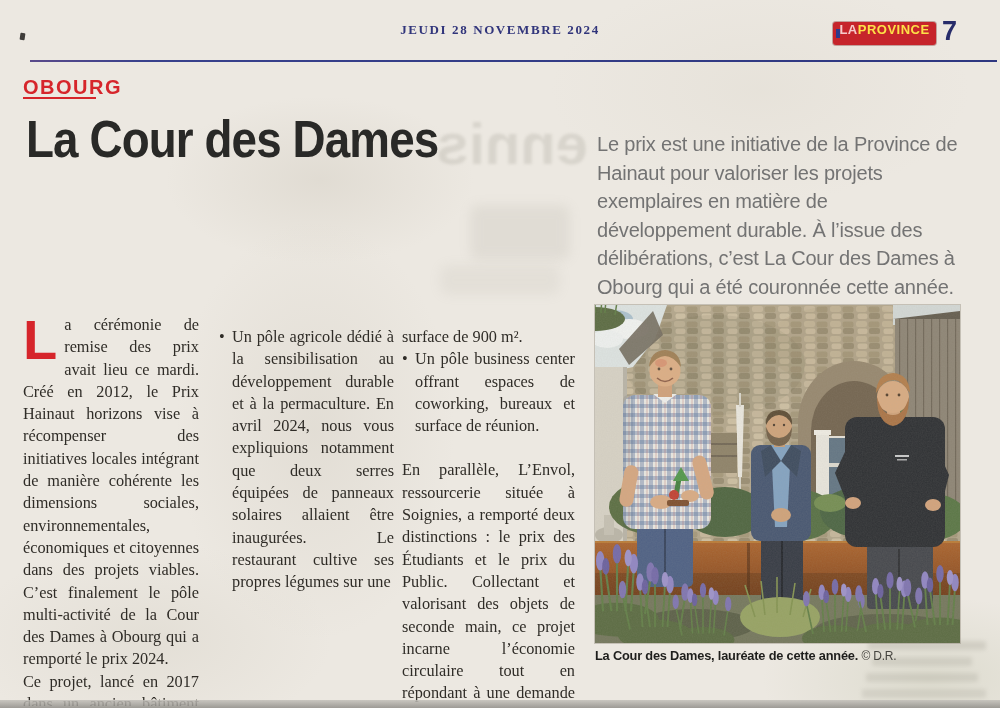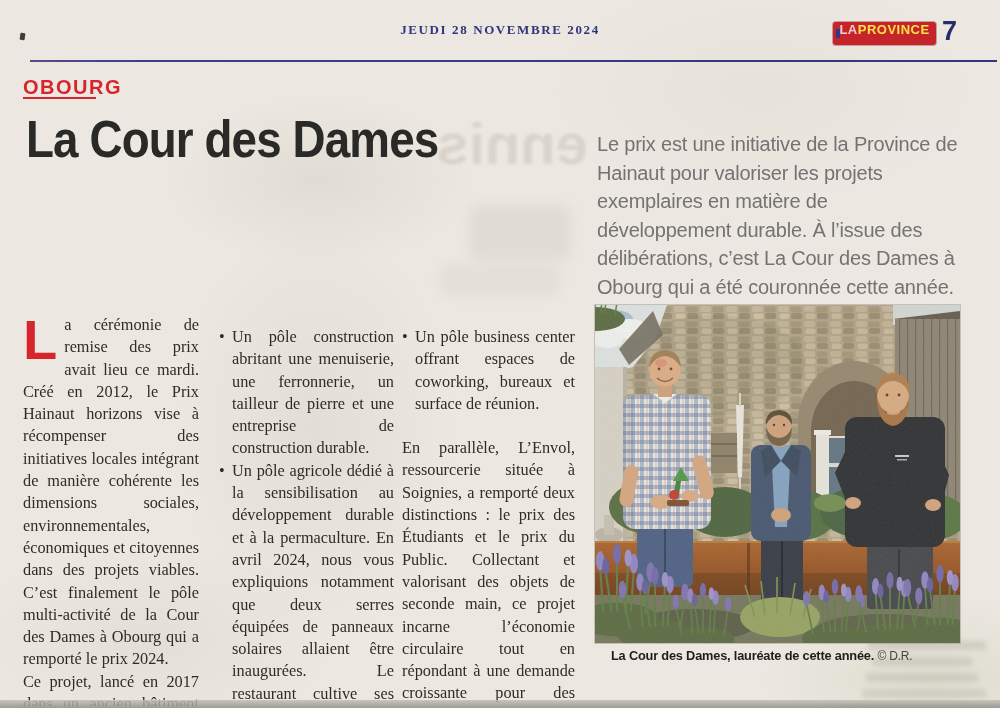--- a/index.html
+++ b/index.html
@@ -94,21 +94,21 @@
   .bullet::before{content:"\2022";position:absolute;left:0;top:0;color:#2f2c27;}
   .gap-above{margin-top:22px !important;}
   
   .photo-fig{
     position:absolute;left:595px;top:305px;width:365px;height:338px;
     outline:1px solid rgba(125,118,104,.35);
   }
   .photo-fig svg{display:block;width:100%;height:100%;}
   .caption{
     position:absolute;left:595px;top:648px;width:365px;
-    font-family:"Liberation Sans",sans-serif;font-size:12.8px;letter-spacing:-.2px;color:#1e1e1c;margin-left:16px;
+    font-family:"Liberation Sans",sans-serif;font-size:12.8px;letter-spacing:-.2px;color:#1e1e1c;
   }
   .caption .cap-bold{font-weight:bold;}
   .caption .cap-credit{font-weight:normal;color:#45443f;font-size:12px;}
   
   .bottom-band{
     position:absolute;left:0;bottom:0;width:1000px;height:8px;
     background:linear-gradient(to bottom,#c3c0ba,#8f8d88);
     opacity:.85;
   }
 </style>
@@ -145,25 +145,25 @@
 
   <div class="intro">Le prix est une initiative de la Province de Hainaut pour valoriser les projets exemplaires en matière de développement durable. À l’issue des délibérations, c’est La Cour des Dames à Obourg qui a été couronnée cette année.</div>
 
   <div class="col col-1">
     <p><span class="dropcap">L</span><span>a cérémonie de remise des prix avait lieu ce mardi. Créé en 2012, le Prix Hainaut horizons vise à récompenser des initiatives locales intégrant de manière cohérente les dimensions sociales, environnementales, économiques et citoyennes dans des projets viables. C’est finalement le pôle multi-activité de la Cour des Dames à Obourg qui a remporté le prix 2024.</span></p>
     <p>Ce projet, lancé en 2017 dans un ancien bâtiment religieux rénové écologiquement, regroupe désormais plusieurs pôles :</p>
 
   </div>
 
   <div class="col col-2">
-    <p class="bullet"><span>Un pôle construction abritant une menuiserie, une ferronnerie, un tailleur de pierre et une entreprise de construction durable.</span></p>
     <p class="bullet"><span>Un pôle agricole dédié à la sensibilisation au développement durable et à la permaculture. En avril 2024, nous vous expliquions notamment que deux serres équipées de panneaux solaires allaient être inaugurées. Le restaurant cultive ses propres légumes sur une</span></p>
   </div>
 
   <div class="col col-3">
+    <p>surface de 900 m².</p>
     <p class="bullet"><span>Un pôle business center offrant espaces de coworking, bureaux et surface de réunion.</span></p>
     <p class="gap-above"><span>En parallèle, L’Envol, ressourcerie située à Soignies, a remporté deux distinctions : le prix des Étudiants et le prix du Public. Collectant et valorisant des objets de seconde main, ce projet incarne l’économie circulaire tout en répondant à une demande croissante pour des produits accessibles et durables. L’espace de vente de 300 m² accueille près de 115 visiteurs par jour.</span></p>
   </div>
 
   <figure class="photo-fig" style="margin:0;">
     <svg viewBox="0 0 365 338" preserveAspectRatio="none">
       <defs>
         <pattern id="stones" width="26" height="15" patternUnits="userSpaceOnUse">
           <rect width="26" height="15" fill="#b1a489"></rect>
           <rect x="1" y="1" width="11" height="6" rx="2" fill="#c4b598"></rect>

